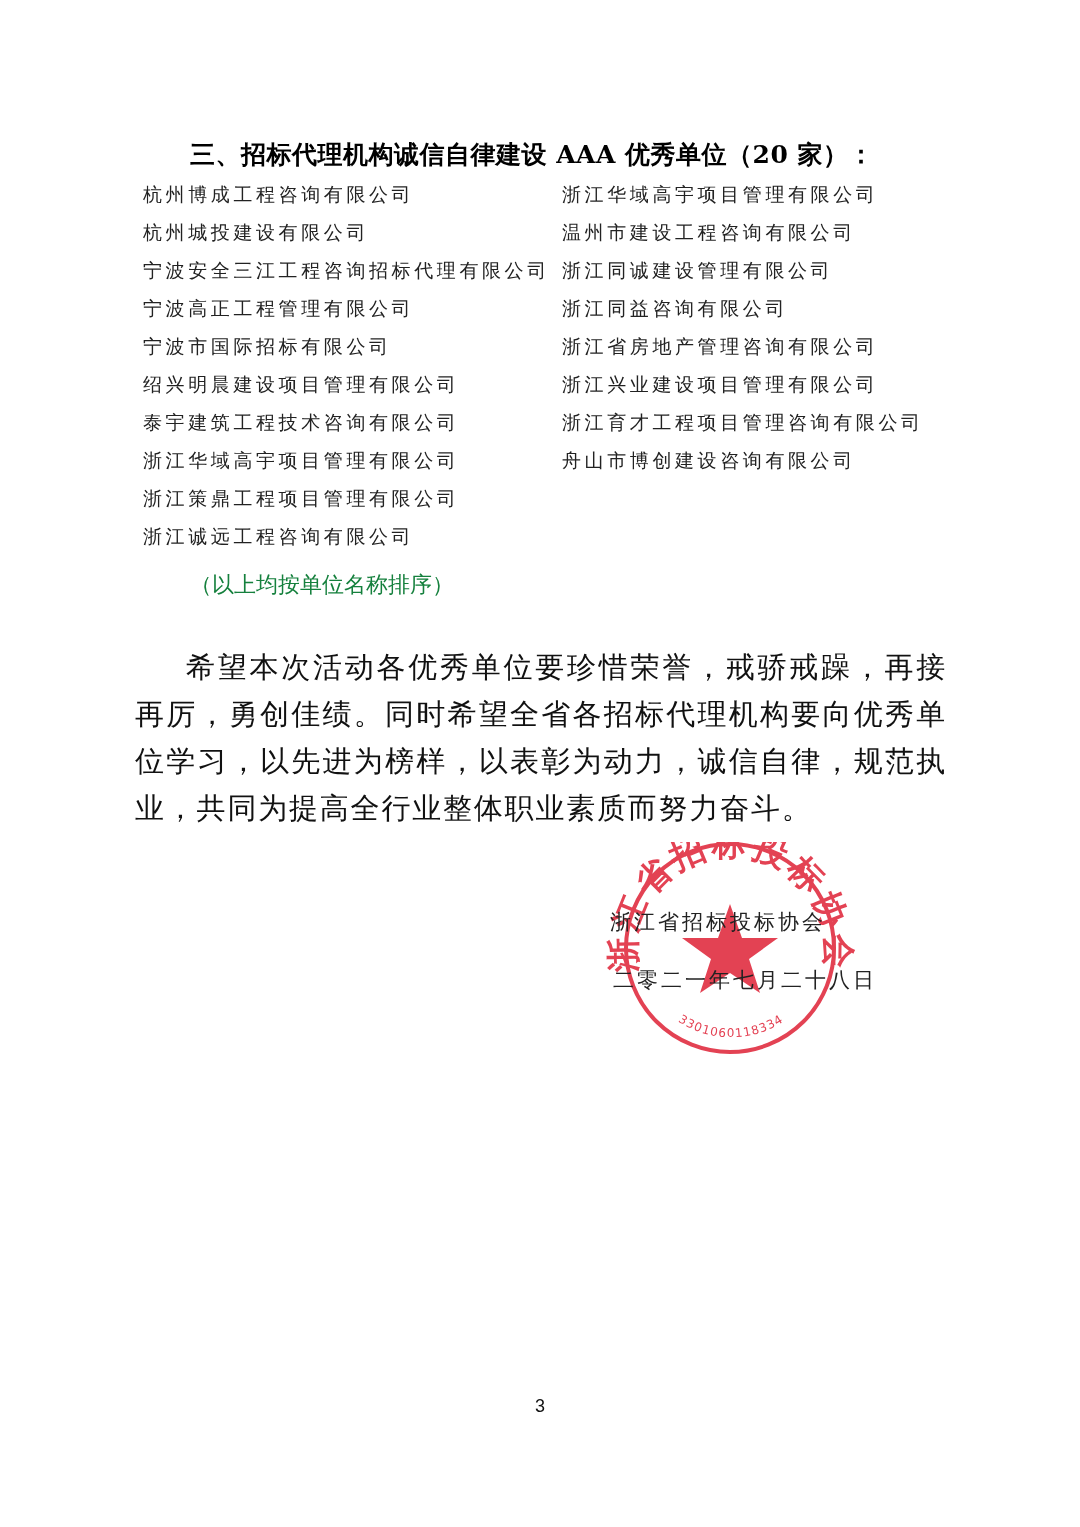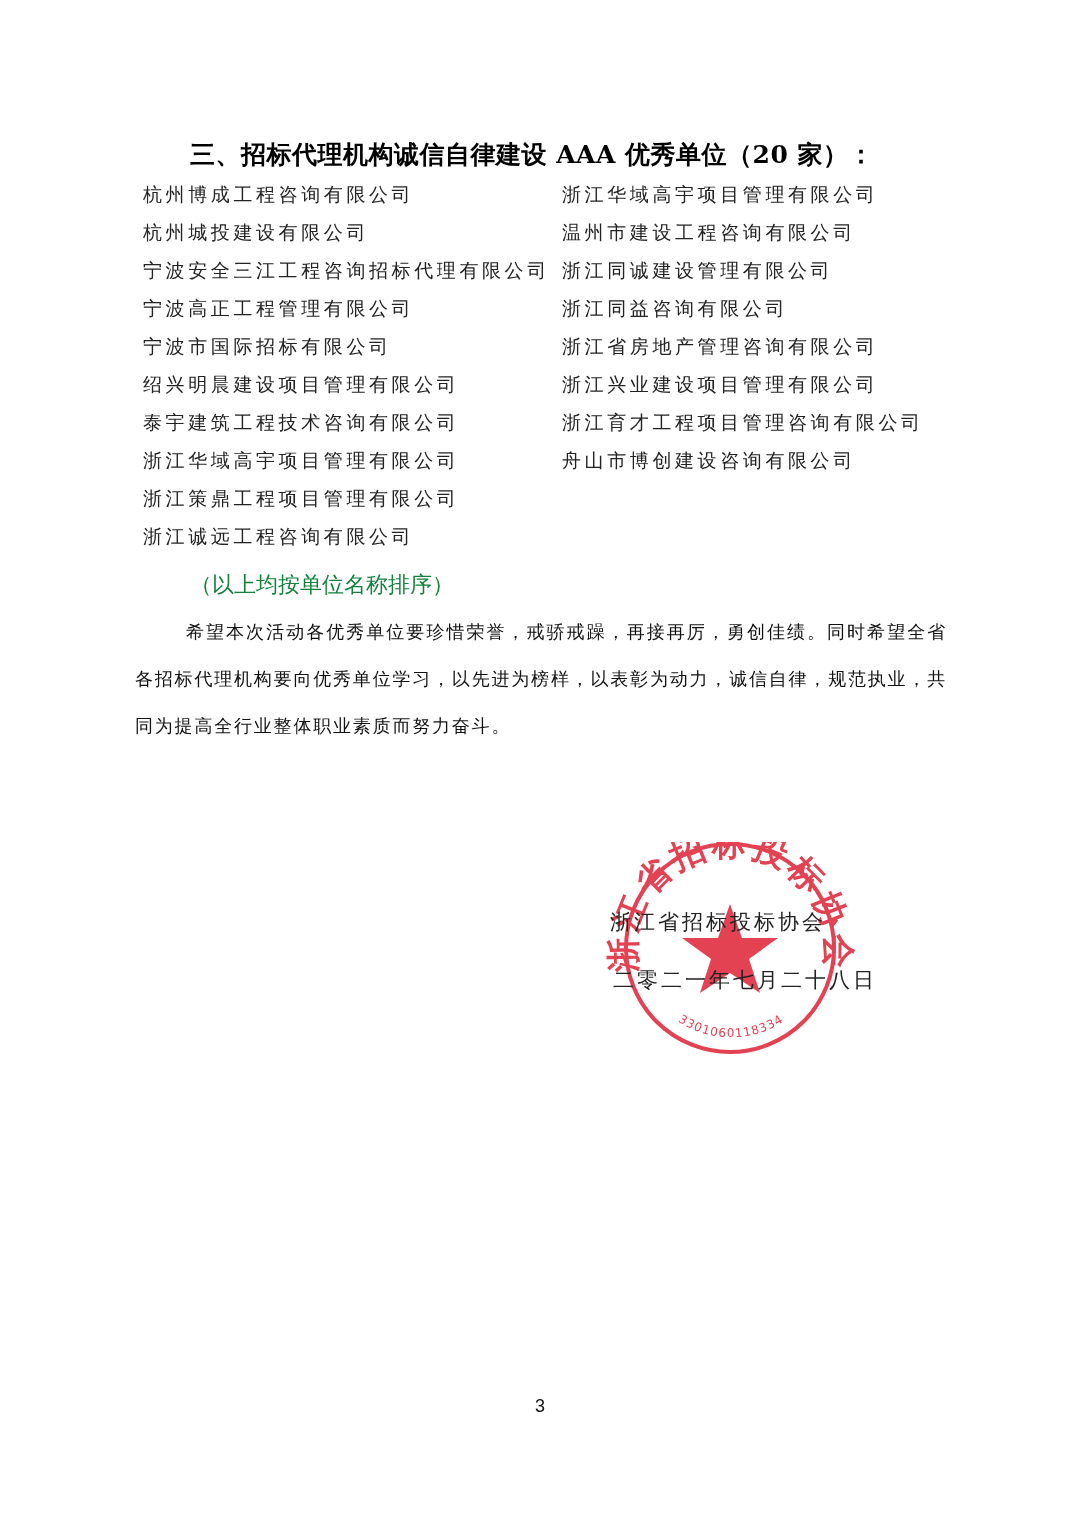--- a/index.html
+++ b/index.html
@@ -52,24 +52,24 @@
       left: 190px;
       top: 570px;
       font-family: "DejaVu Serif", "Liberation Serif", serif;
       font-size: 22px;
       color: #15803d;
       white-space: nowrap;
     }
     .body-paragraph {
       position: absolute;
       left: 135px;
-      top: 610px;
+      top: 644px;
       width: 812px;
-      font-family: Liberation Mono, monospace;
-      font-size: 18px;
+      font-family: Liberation Serif, serif;
+      font-size: 29px;
       line-height: 47px;
       color: #111;
       text-indent: 51px;
       text-align: justify;
       letter-spacing: 1.8px;
     }
     .seal {
       position: absolute;
       left: 596px;
       top: 842px;

